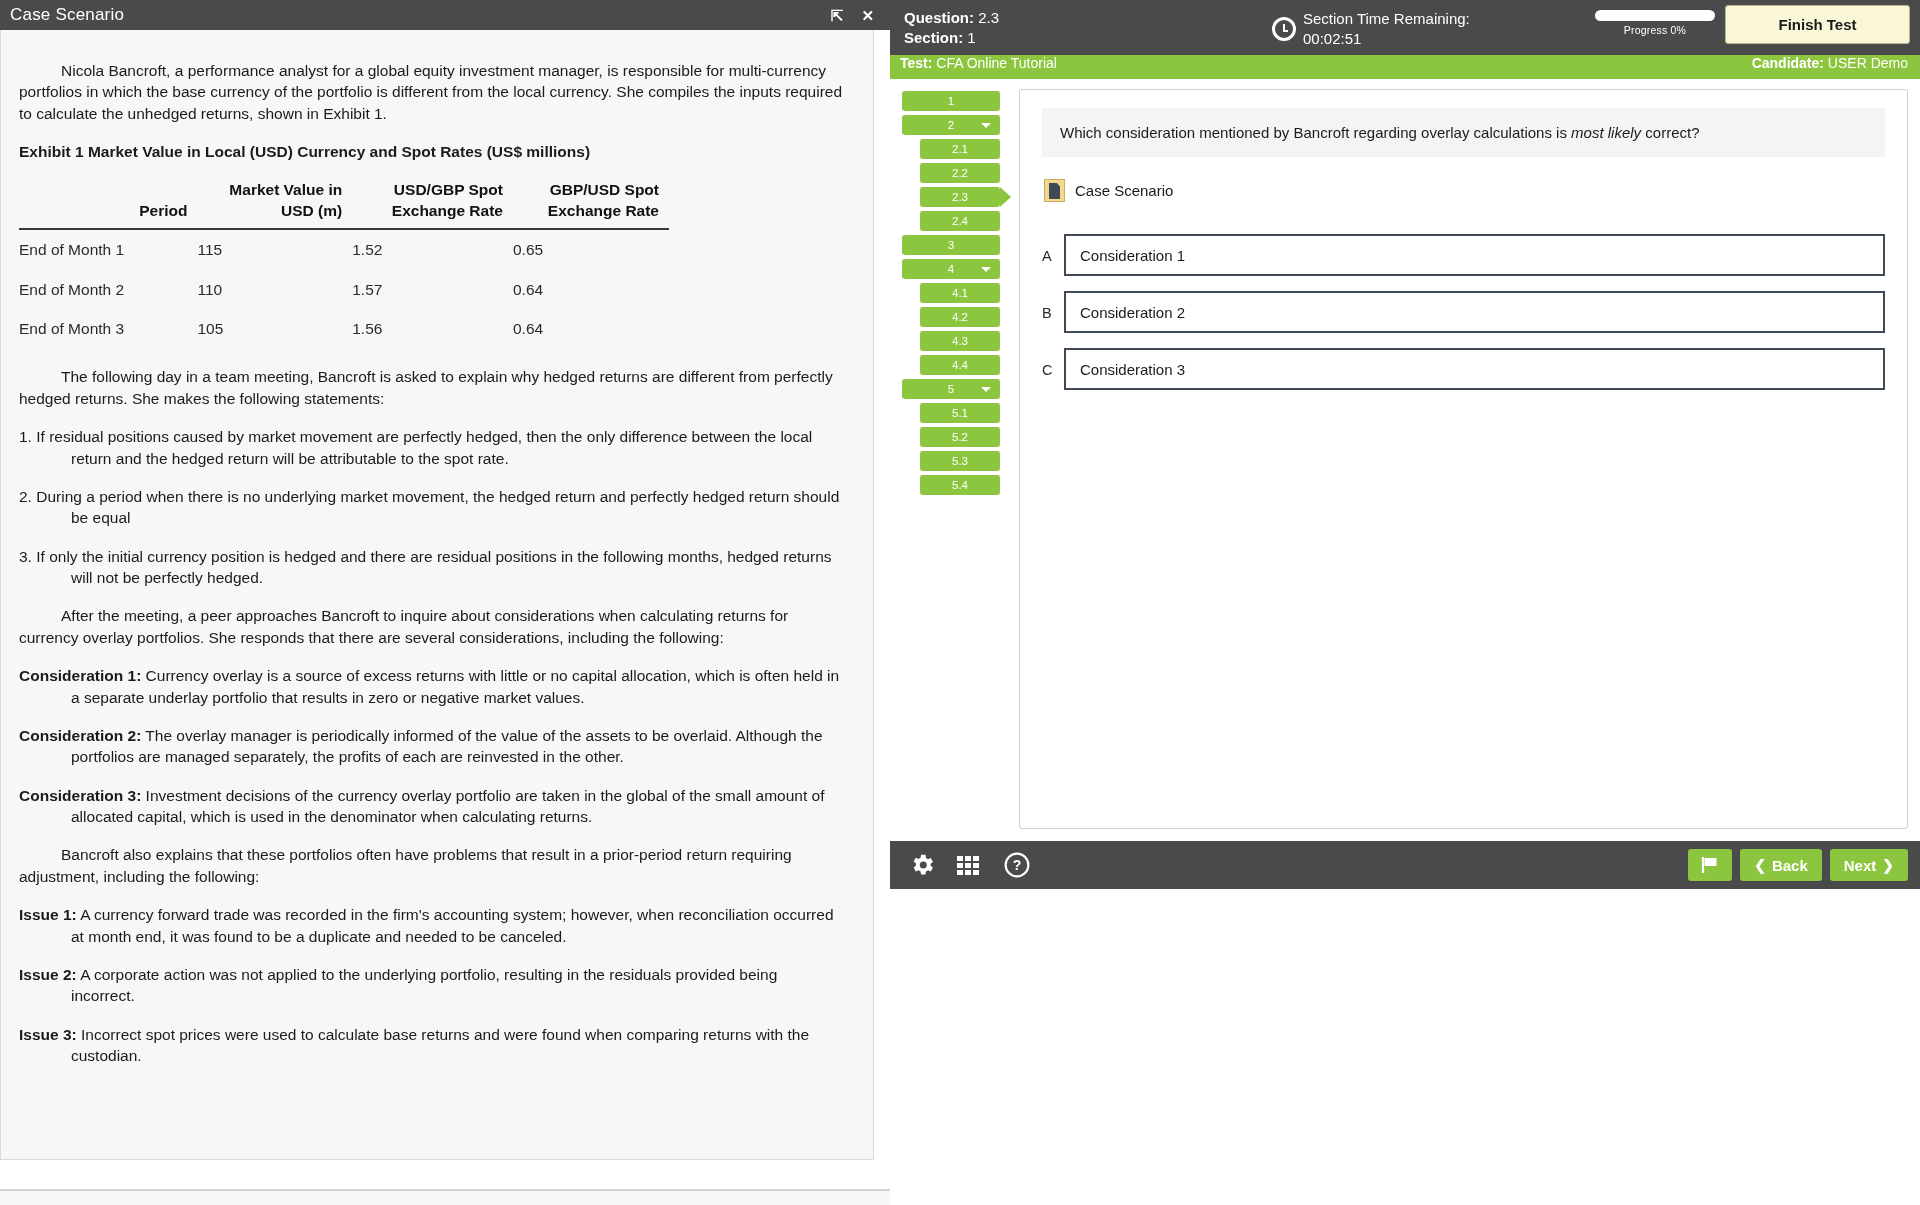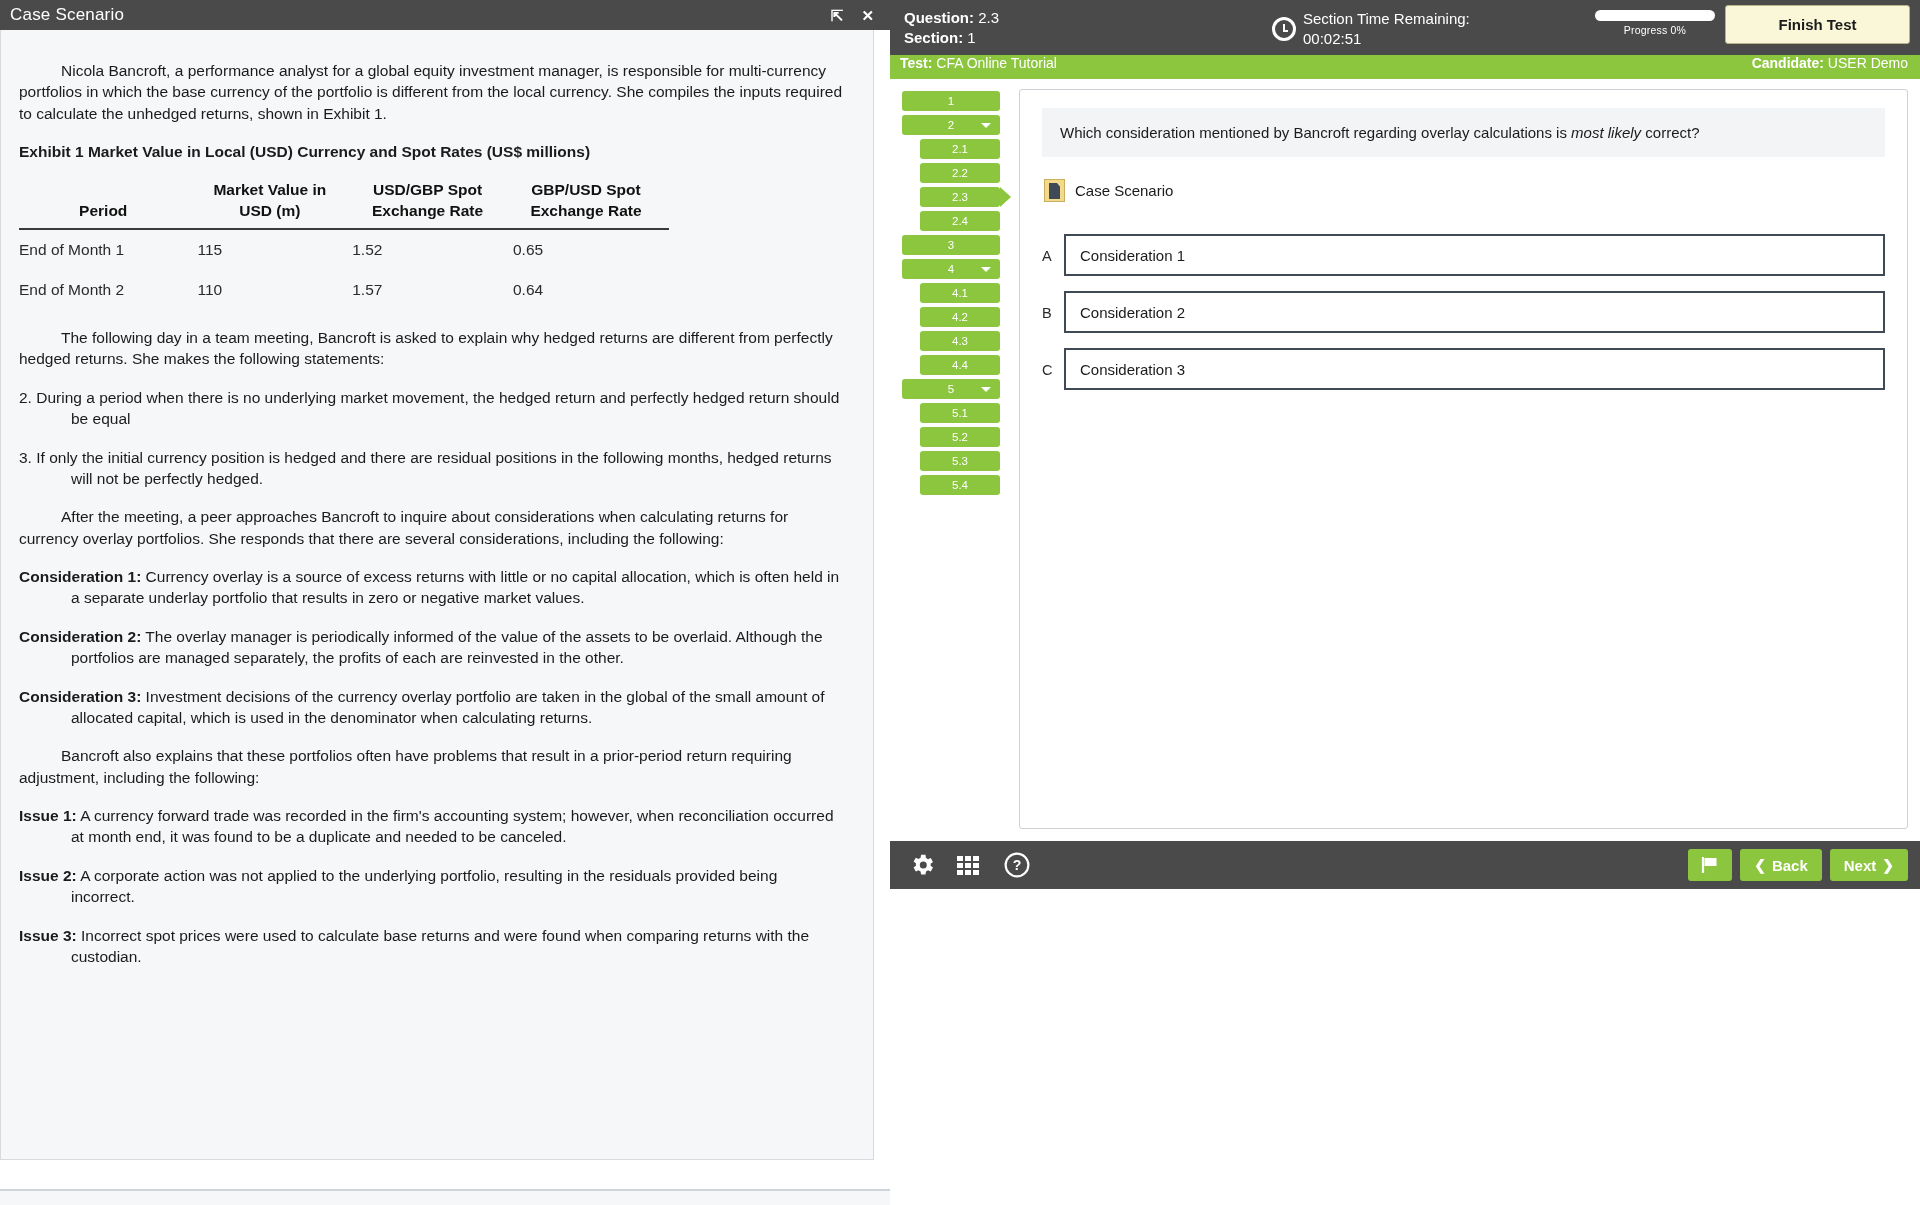--- a/index.html
+++ b/index.html
@@ -101,21 +101,21 @@
   .hang b { font-weight: bold; }
 
   
   table.exhibit {
     border-collapse: collapse;
     margin: 0 0 18px 0;
     font-size: 15.5px;
     width: 650px;
   }
   table.exhibit th {
-    text-align: center;
+    text-align: right;
     font-weight: bold;
     vertical-align: bottom;
     padding: 2px 10px 7px 0;
     color: #111;
   }
   table.exhibit thead tr.hdr th { border-bottom: 2px solid #3a3a3a; }
   table.exhibit td {
     padding: 9px 10px 9px 0;
     color: #2a2a2a;
   }
@@ -438,25 +438,32 @@
               <td class="c-mv">115</td>
               <td class="c-usdgbp">1.52</td>
               <td class="c-gbpusd">0.65</td>
             </tr>
             <tr>
               <td class="c-period">End of Month 2</td>
               <td class="c-mv">110</td>
               <td class="c-usdgbp">1.57</td>
               <td class="c-gbpusd">0.64</td>
             </tr>
+            <tr>
+              <td class="c-period">End of Month 3</td>
+              <td class="c-mv">105</td>
+              <td class="c-usdgbp">1.56</td>
+              <td class="c-gbpusd">0.64</td>
+            </tr>
           </tbody>
         </table>
 
         <p class="para">The following day in a team meeting, Bancroft is asked to explain why hedged returns are different from perfectly hedged returns. She makes the following statements:</p>
 
+        <p class="hang num">1. If residual positions caused by market movement are perfectly hedged, then the only difference between the local return and the hedged return will be attributable to the spot rate.</p>
         <p class="hang num">2. During a period when there is no underlying market movement, the hedged return and perfectly hedged return should be equal</p>
         <p class="hang num">3. If only the initial currency position is hedged and there are residual positions in the following months, hedged returns will not be perfectly hedged.</p>
 
         <p class="para">After the meeting, a peer approaches Bancroft to inquire about considerations when calculating returns for currency overlay portfolios. She responds that there are several considerations, including the following:</p>
 
         <p class="hang"><b>Consideration 1:</b><span> Currency overlay is a source of excess returns with little or no capital allocation, which is often held in a separate underlay portfolio that results in zero or negative market values.</span></p>
         <p class="hang"><b>Consideration 2:</b><span> The overlay manager is periodically informed of the value of the assets to be overlaid. Although the portfolios are managed separately, the profits of each are reinvested in the other.</span></p>
         <p class="hang"><b>Consideration 3:</b><span> Investment decisions of the currency overlay portfolio are taken in the global of the small amount of allocated capital, which is used in the denominator when calculating returns.</span></p>
 
         <p class="para">Bancroft also explains that these portfolios often have problems that result in a prior-period return requiring adjustment, including the following:</p>

